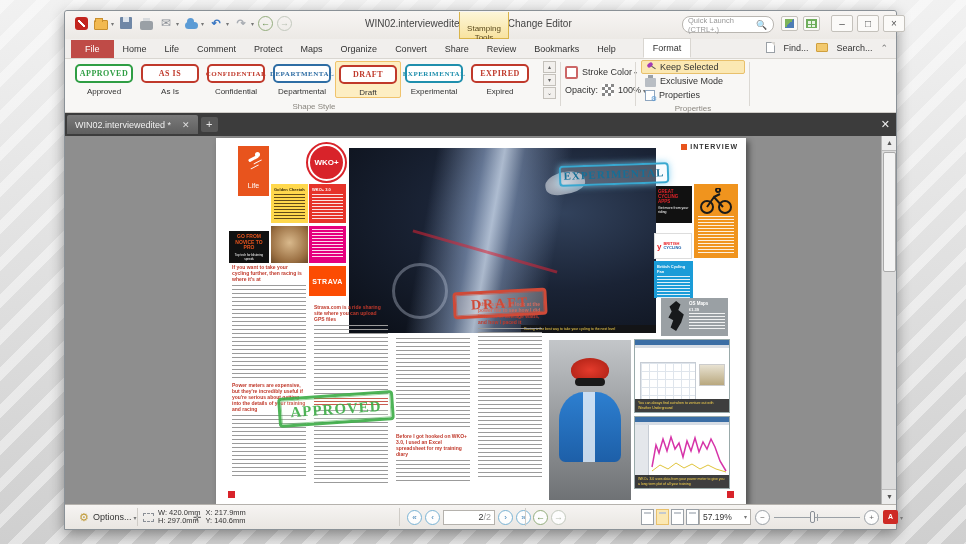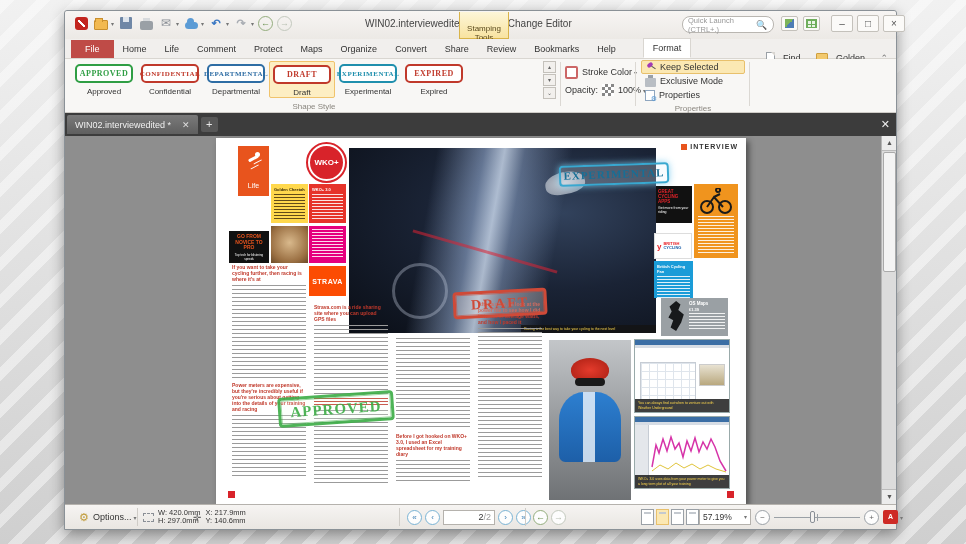--- a/index.html
+++ b/index.html
@@ -52,21 +52,21 @@
     background-image:linear-gradient(#6fae5c 1px, transparent 1px), linear-gradient(90deg,#6fae5c 1px, transparent 1px); background-size:4px 4px; }
   .winbtns { position:absolute; left:766px; top:4px; display:flex; gap:4px; }
   .wb { width:22px; height:17px; border:1px solid #c4c1bb; border-radius:2px; background:#fbfaf8;
     font-size:10px; color:#555; text-align:center; line-height:15px; }
 
   
   .tabrow { position:relative; height:20px; background:#f1efed; border-bottom:1px solid #d9d6d1; display:flex; align-items:flex-end; }
   .rtab { font-size:9px; color:#333; padding:4px 9px 4px;text-align:right; }
   .rtab.file { background:#bf4b47; color:#fff; padding:4px 14px; margin-left:6px; }
   .rtab.active { background:#fff; border:1px solid #d9d6d1; border-bottom:1px solid #fff; }
-  .tab-right { position:absolute; right:8px; top:13px; display:flex; align-items:center; gap:8px; font-size:9px; color:#333; }
+  .tab-right { position:absolute; right:8px; top:3px; display:flex; align-items:center; gap:8px; font-size:9px; color:#333; }
   .pageico { width:9px; height:11px; background:#fff; border:1px solid #9aa0a6; position:relative; }
   .pageico::after { content:""; position:absolute; right:-1px; top:-1px; border-style:solid; border-width:0 4px 4px 0; border-color:transparent #d9d6d1 transparent transparent; }
   .folder2 { width:12px; height:9px; background:#f2c96e; border:1px solid #cf9f3e; border-radius:1px; }
   .chev { color:#777; font-size:9px; }
 
   
   .ribbon { position:relative; height:54px; background:#f8f7f5; border-bottom:1px solid #cfccc7; }
   .gallery { position:absolute; left:6px; top:2px; display:flex; }
   .gcell { width:66px; padding-top:3px; text-align:center; }
   .gcell.sel { background:#fdeec3; border:1px solid #f0c36c; border-radius:2px; }
@@ -293,30 +293,34 @@
     <div class="rtab">Convert</div>
     <div class="rtab">Share</div>
     <div class="rtab">Review</div>
     <div class="rtab">Bookmarks</div>
     <div class="rtab">Help</div>
     <div class="rtab active" style="margin-left:18px;">Format</div>
     <div class="tab-right">
       <span class="pageico"></span>
       <span>Find...</span>
       <span class="folder2"></span>
-      <span>Golden...</span>
+      <span>Search...</span>
       <span class="chev">⌃</span>
     </div>
   </div>
 
   <div class="ribbon">
     <div class="gallery">
       <div class="gcell">
         <div class="stampbox c-green">APPROVED</div>
         <div class="glabel">Approved</div>
+      </div>
+      <div class="gcell">
+        <div class="stampbox c-red">AS IS</div>
+        <div class="glabel">As Is</div>
       </div>
       <div class="gcell">
         <div class="stampbox c-red" style="font-size:7px;">CONFIDENTIAL</div>
         <div class="glabel">Confidential</div>
       </div>
       <div class="gcell">
         <div class="stampbox c-blue" style="font-size:7px;">DEPARTMENTAL</div>
         <div class="glabel">Departmental</div>
       </div>
       <div class="gcell sel">

